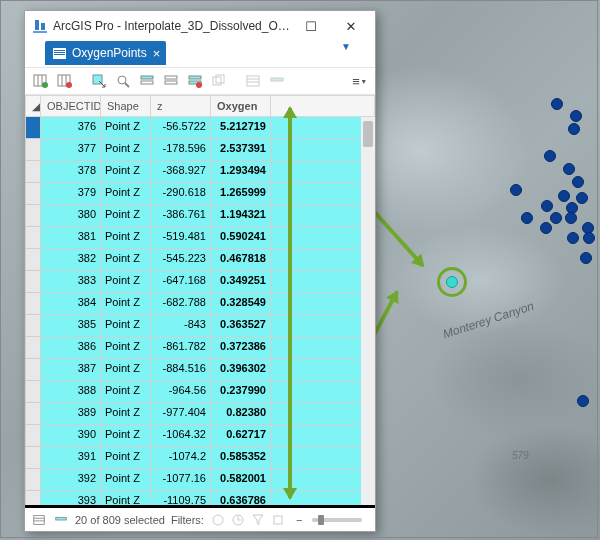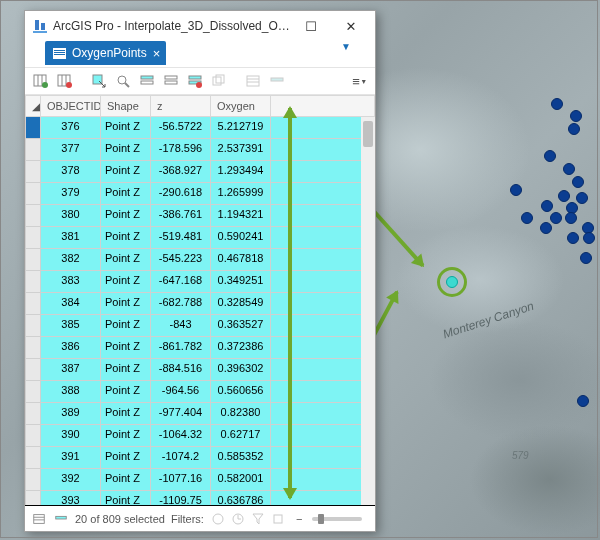--- a/index.html
+++ b/index.html
@@ -69,35 +69,35 @@
   
   .grid-wrap { flex:1; display:flex; flex-direction:column; overflow:hidden; position: relative; }
   .grid-head, .grid-row { display:flex; font-size: 11px; }
   .grid-head { background:#f5f5f5; height: 22px; flex:0 0 auto; }
   .hcell { border: 1px solid #d8d8d8; border-left:none; padding: 4px 6px; color:#555; white-space: nowrap; overflow:hidden; }
   .hcell:first-child { border-left:1px solid #d8d8d8; }
   .col-row { width: 16px; }
   .col-oid { width: 60px; }
   .col-shp { width: 50px; }
   .col-z { width: 60px; text-align:left; }
-  .col-ox { width: 60px; }
+  .col-ox { width: 60px; font-weight: bold; }
   .col-blank { flex:1; }
   
   .grid-body { flex:1; overflow:hidden; position:relative; }
   .grid-row { height: 22px; background: #7ef4f4; }
   .grid-row .rcell { border-right:1px solid #d0d0d0; border-bottom:1px solid #d0d0d0; padding: 3px 4px; white-space:nowrap; overflow:hidden; }
   .grid-row .rcell.first { background:#e8e8e8; width:16px; border-left:1px solid #d0d0d0; }
   .grid-row:first-child .rcell.first { background:#1b6fb8; }
-  .grid-row .rcell.num  { text-align:center; }
+  .grid-row .rcell.num  { text-align:right; }
   .grid-row .rcell.blank { flex:1; background:#7ef4f4; }
   
   .vscroll { position:absolute; right:0; top:0; bottom:0; width:14px; background:#efefef; }
   .vthumb { position:absolute; left:2px; right:2px; top:4px; height:26px; background:#c0c0c0; border-radius:2px; }
   
-  .statusbar { height: 26px; display:flex; align-items:center; gap:6px; padding: 0 6px; font-size: 11px; color:#555; border-top:1px solid #000000; flex:0 0 auto; }
+  .statusbar { height: 26px; display:flex; align-items:center; gap:6px; padding: 0 6px; font-size: 11px; color:#555; border-top:3px solid #000000; flex:0 0 auto; }
   .statusbar .sicon { width:16px; height:16px; display:flex; align-items:center; justify-content:center; color:#777; }
   .statusbar .filters { display: flex; gap: 4px; align-items: center; }
   .statusbar .fbtn { width: 16px; height: 16px; opacity: 0.45; display:flex;align-items:center;justify-content:center; }
   .slider { width: 50px; height: 4px; background:#ccc; border-radius:2px; position:relative; margin-left:4px;}
   .slider-thumb { position:absolute; left:6px; top:-3px; width:6px; height:10px; background:#888; border-radius:1px; }
 
   
   .arrow-vert {
     position:absolute; left: 288px; top: 108px; width: 4px; height: 390px;
     background: #6fa82d;
@@ -357,21 +357,21 @@
           <div class="rcell col-shp">Point Z</div>
           <div class="rcell col-z num">-884.516</div>
           <div class="rcell col-ox num">0.396302</div>
           <div class="rcell blank"></div>
         </div>
         <div class="grid-row">
           <div class="rcell first"></div>
           <div class="rcell col-oid num">388</div>
           <div class="rcell col-shp">Point Z</div>
           <div class="rcell col-z num">-964.56</div>
-          <div class="rcell col-ox num">0.560656</div>
+          <div class="rcell col-ox num">0.237990</div>
           <div class="rcell blank"></div>
         </div>
         <div class="grid-row">
           <div class="rcell first"></div>
           <div class="rcell col-oid num">389</div>
           <div class="rcell col-shp">Point Z</div>
           <div class="rcell col-z num">-977.404</div>
           <div class="rcell col-ox num">0.82380</div>
           <div class="rcell blank"></div>
         </div>

